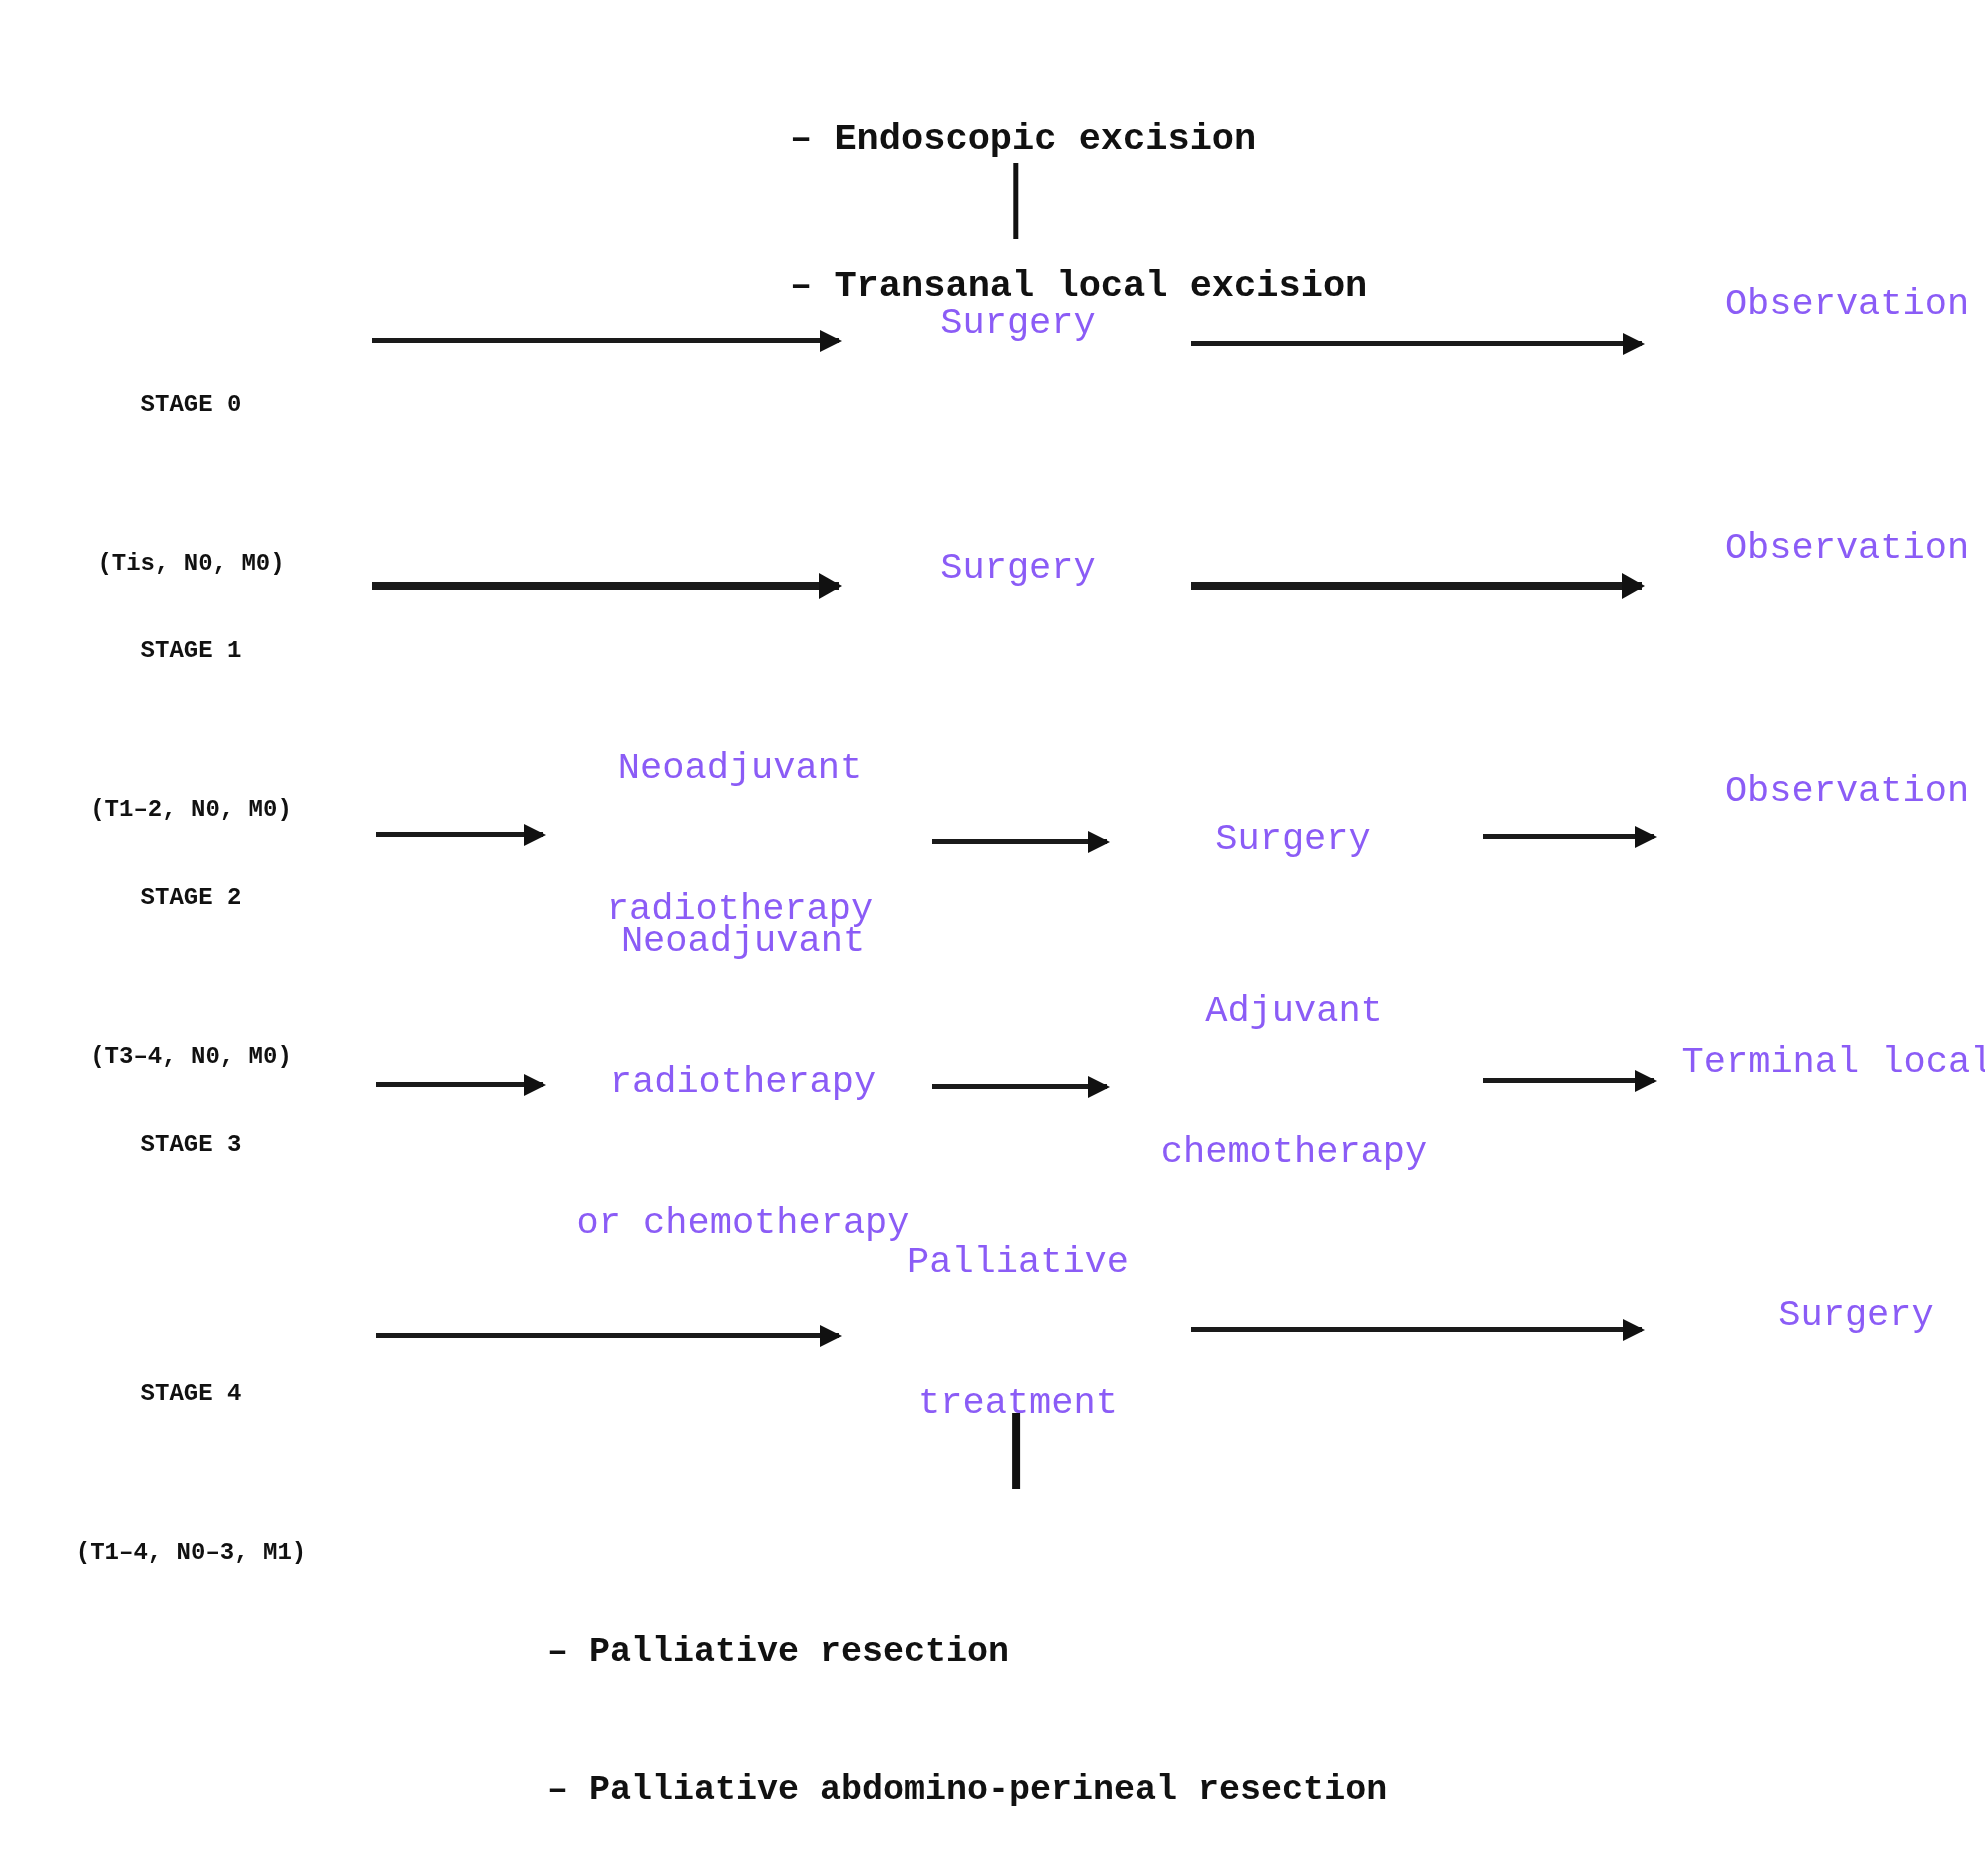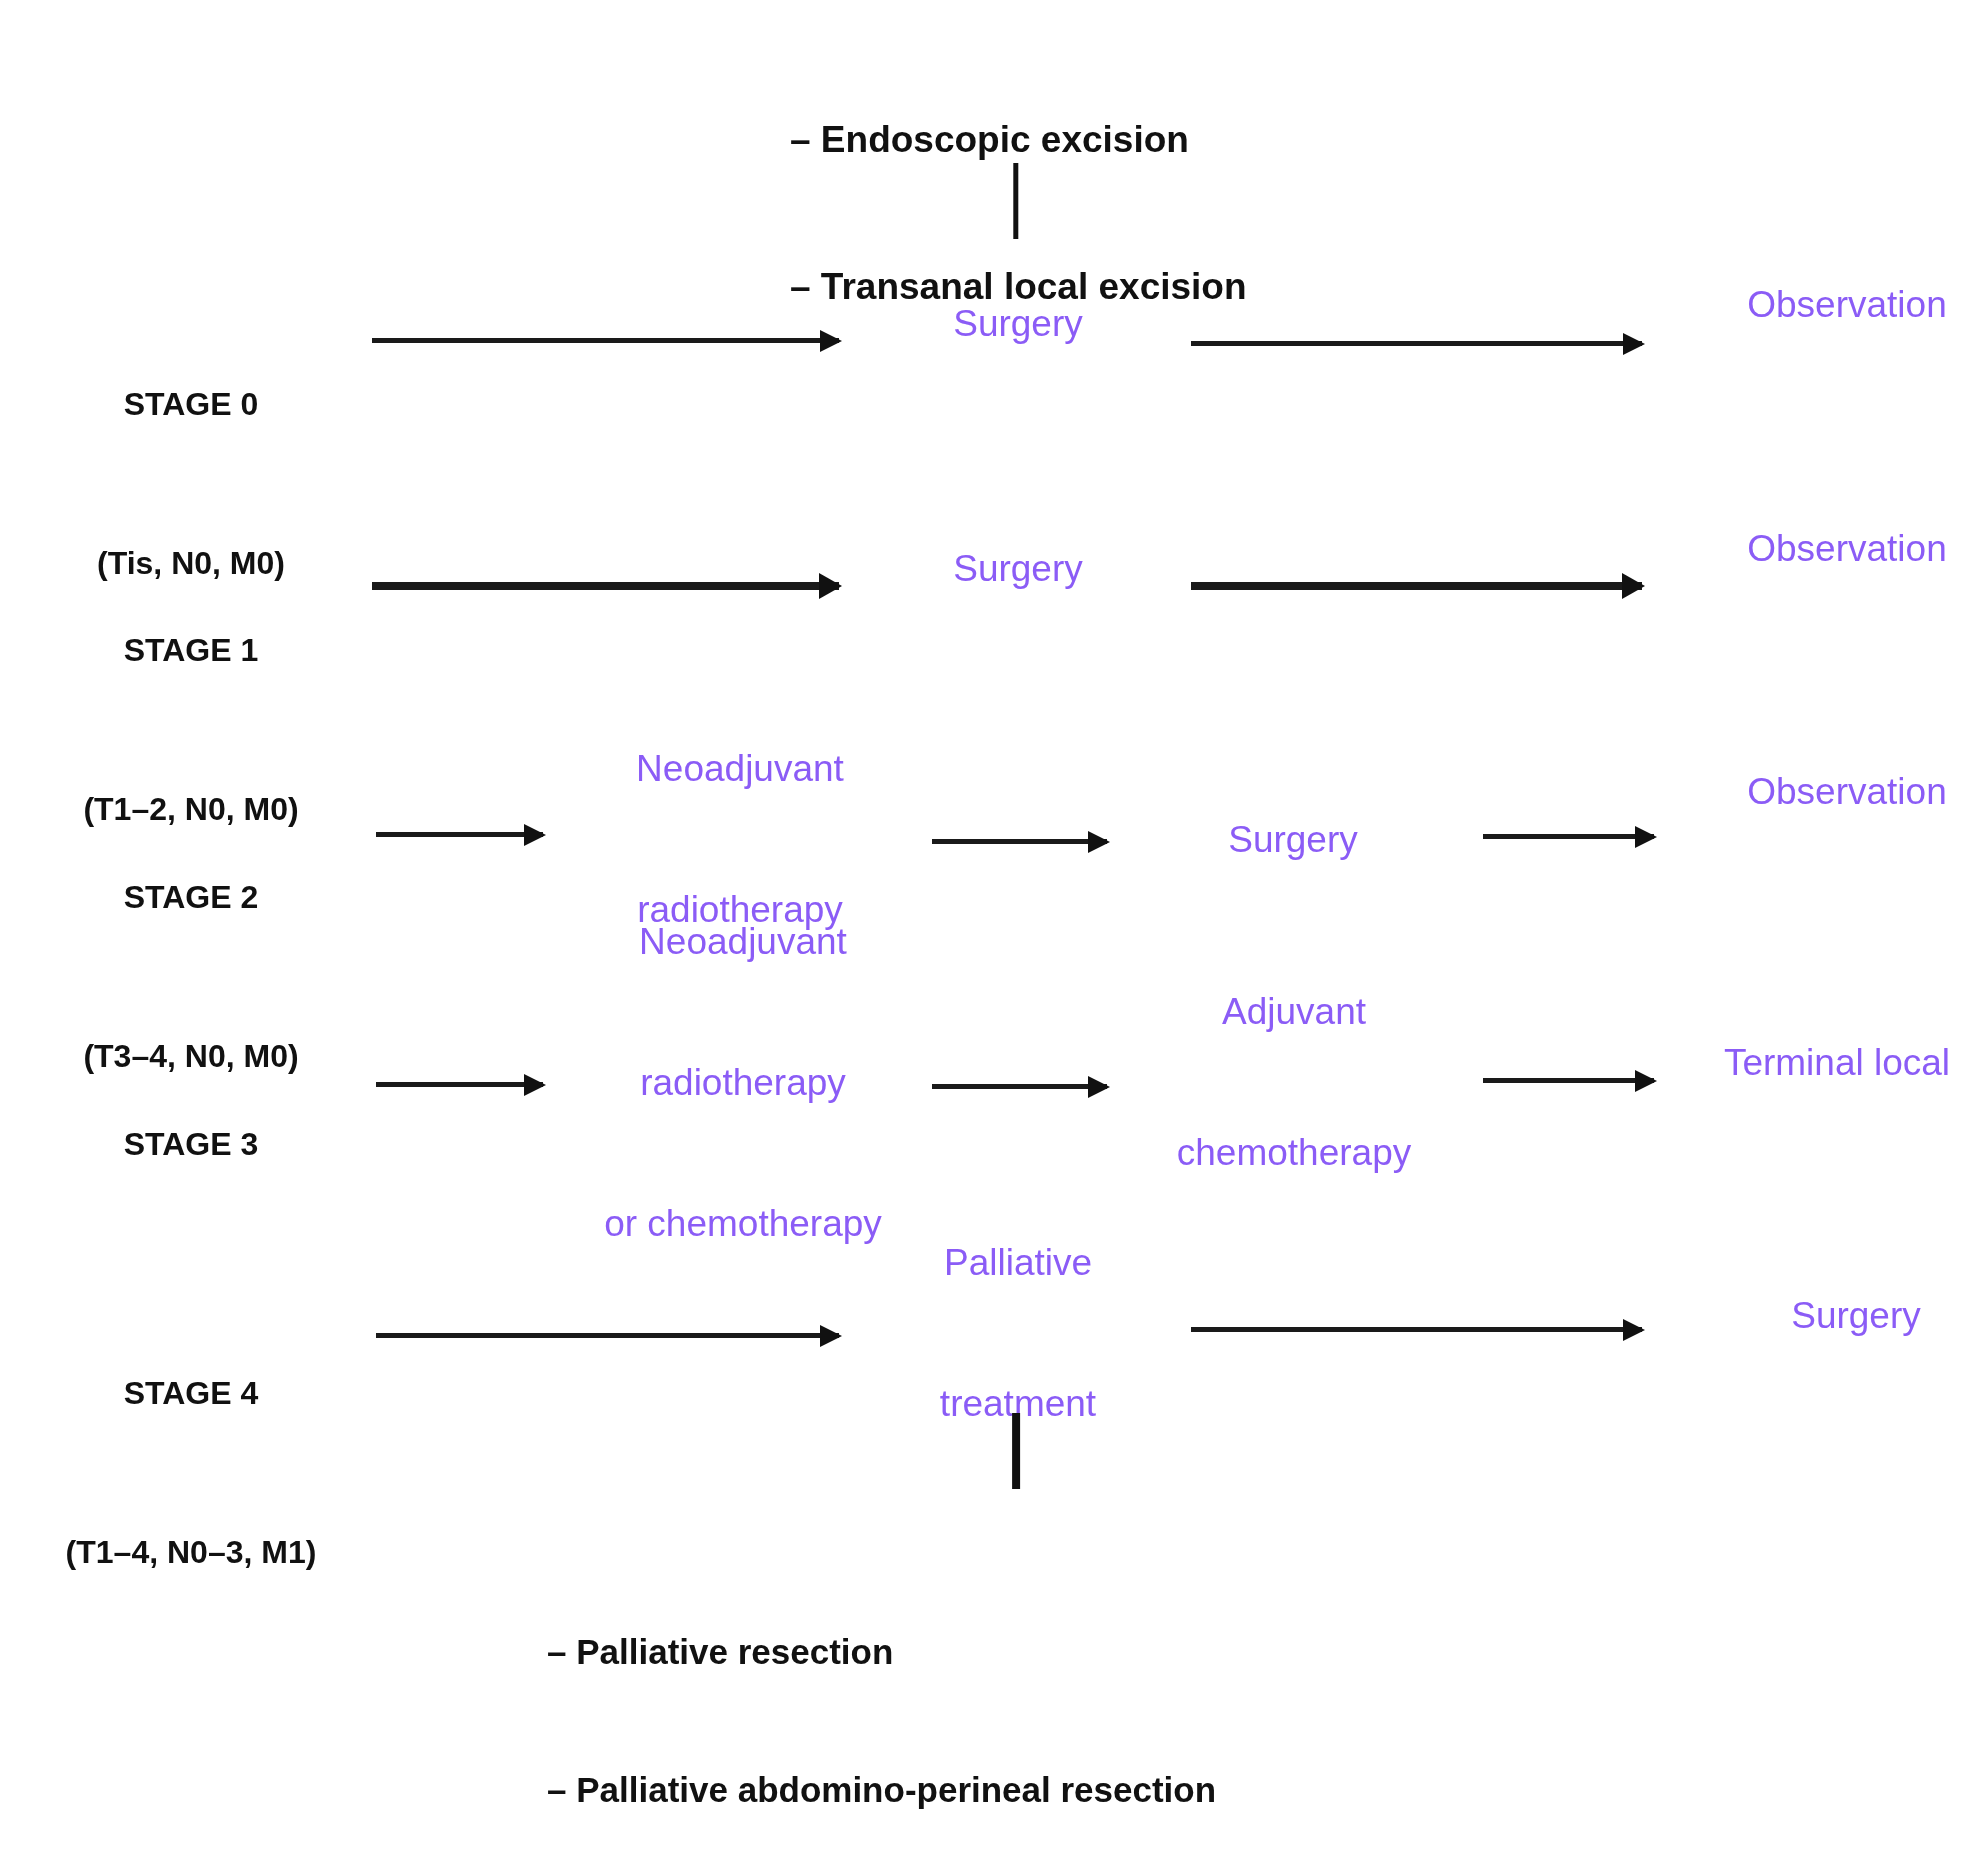--- a/index.html
+++ b/index.html
@@ -5,21 +5,21 @@
   html, body {
     margin: 0;
     padding: 0;
     background: #ffffff;
   }
   #canvas {
     position: relative;
     width: 1985px;
     height: 1825px;
     background: #ffffff;
-    font-family: Liberation Sans, sans-serif;
+    font-family: Liberation Mono, monospace;
     color: #000000;
     overflow: hidden;
   }
 
   
   .optlist {
     position: absolute;
     font-size: 37px;
     line-height: 49px;
     font-weight: bold;
@@ -37,21 +37,21 @@
     white-space: pre;
   }
   .bottomlist .opt { display: block; }
 
   
   .stage {
     position: absolute;
     text-align: center;
     transform: translateX(-50%);
     font-weight: bold;
-    font-size: 32px;
+    font-size: 24px;
     line-height: 53px;
     color: #111111;
     white-space: pre;
   }
   .stage .ln { display: block; }
 
   
   .node {
     position: absolute;
     text-align: center;

